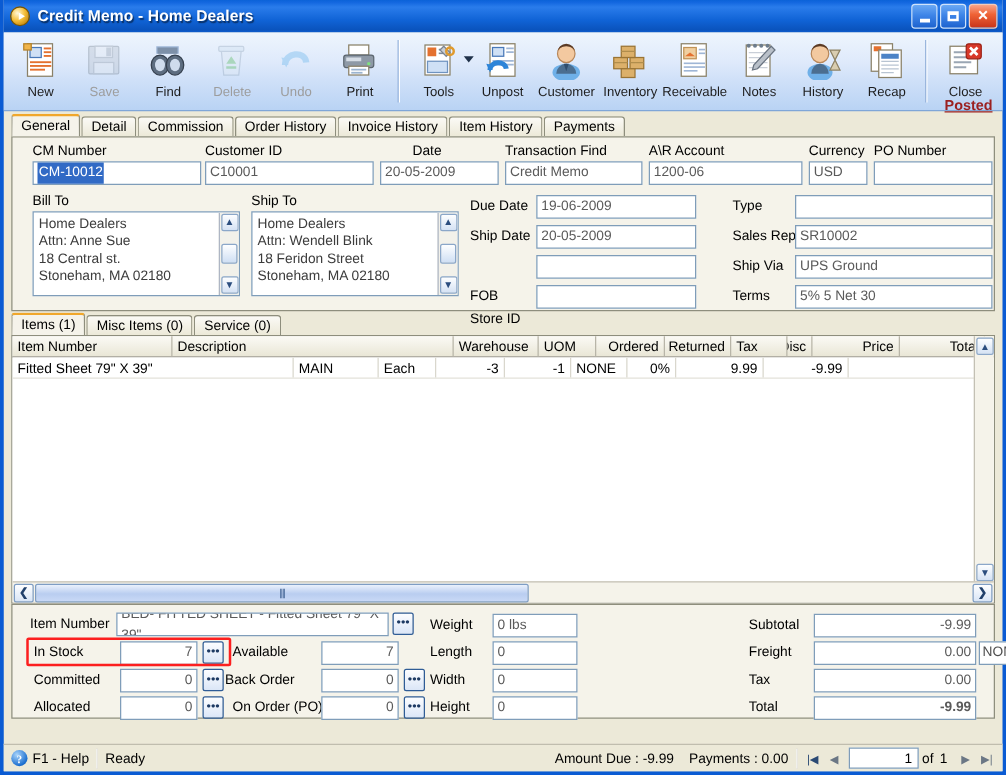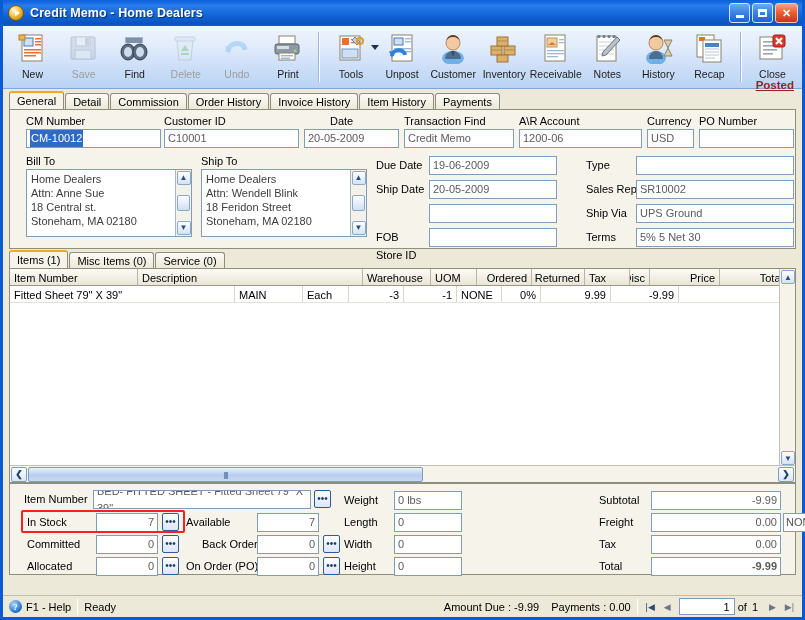--- a/index.html
+++ b/index.html
@@ -596,21 +596,21 @@
 
       <div id="stock-rows">
           <div class="fld-lbl" style="position:absolute;left:11px;top:27px;">In Stock</div>
      <div class="inp num ro" style="position:absolute;left:80px;top:24px;width:62px;">7</div>
      <div class="ell" style="position:absolute;left:144px;top:24px;">•••</div>
      <div class="fld-lbl" style="position:absolute;left:170px;top:27px;">Available</div>
      <div class="inp num ro" style="position:absolute;left:241px;top:24px;width:62px;">7</div>
      <div class="fld-lbl" style="position:absolute;left:11px;top:49px;">Committed</div>
      <div class="inp num ro" style="position:absolute;left:80px;top:46px;width:62px;">0</div>
      <div class="ell" style="position:absolute;left:144px;top:46px;">•••</div>
-     <div class="fld-lbl" style="position:absolute;left:186px;top:49px;">Back Order</div>
+     <div class="fld-lbl" style="position:absolute;left:164px;top:49px;">Back Order</div>
      <div class="inp num ro" style="position:absolute;left:241px;top:46px;width:62px;">0</div>
      <div class="ell" style="position:absolute;left:305px;top:46px;">•••</div>
           <div class="fld-lbl" style="position:absolute;left:11px;top:71px;">Allocated</div>
      <div class="inp num ro" style="position:absolute;left:80px;top:68px;width:62px;">0</div>
      <div class="ell" style="position:absolute;left:144px;top:68px;">•••</div>
      <div class="fld-lbl" style="position:absolute;left:170px;top:71px;">On Order (PO)</div>
      <div class="inp num ro" style="position:absolute;left:241px;top:68px;width:62px;">0</div>
      <div class="ell" style="position:absolute;left:305px;top:68px;">•••</div>
         </div>
       <div class="redbox" style="left:5px;top:21px;width:164px;height:23px;"></div>

